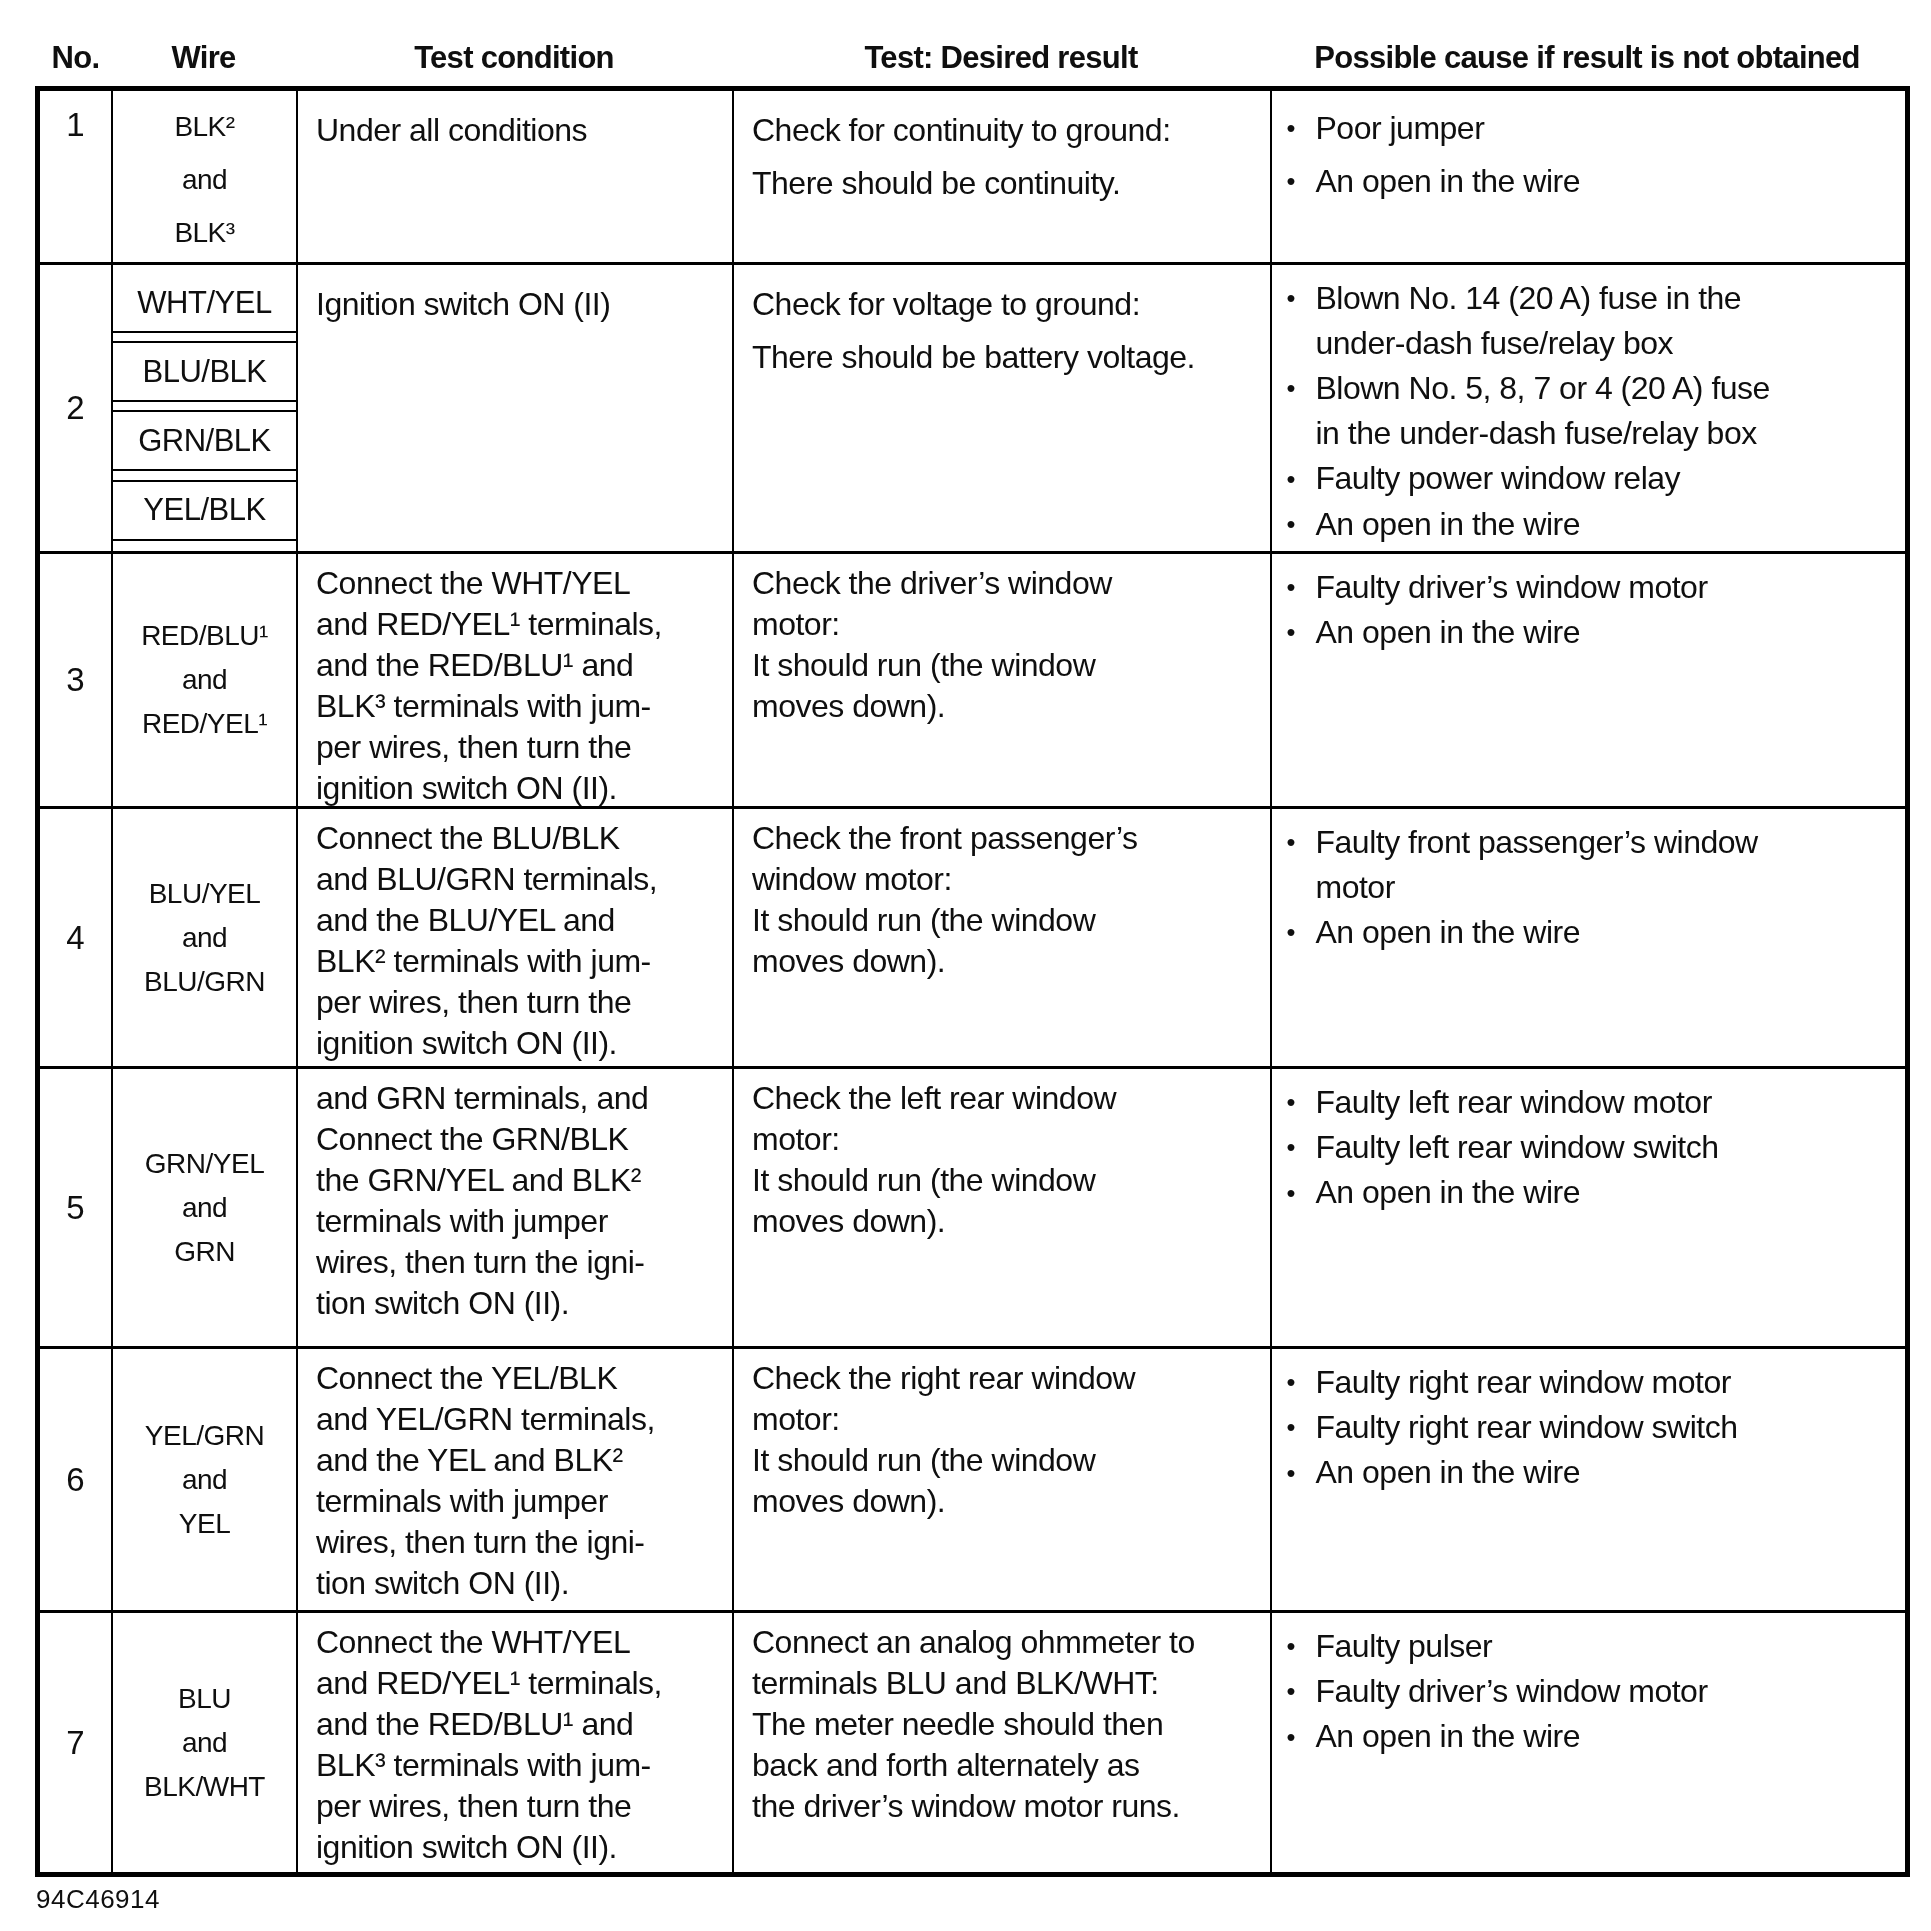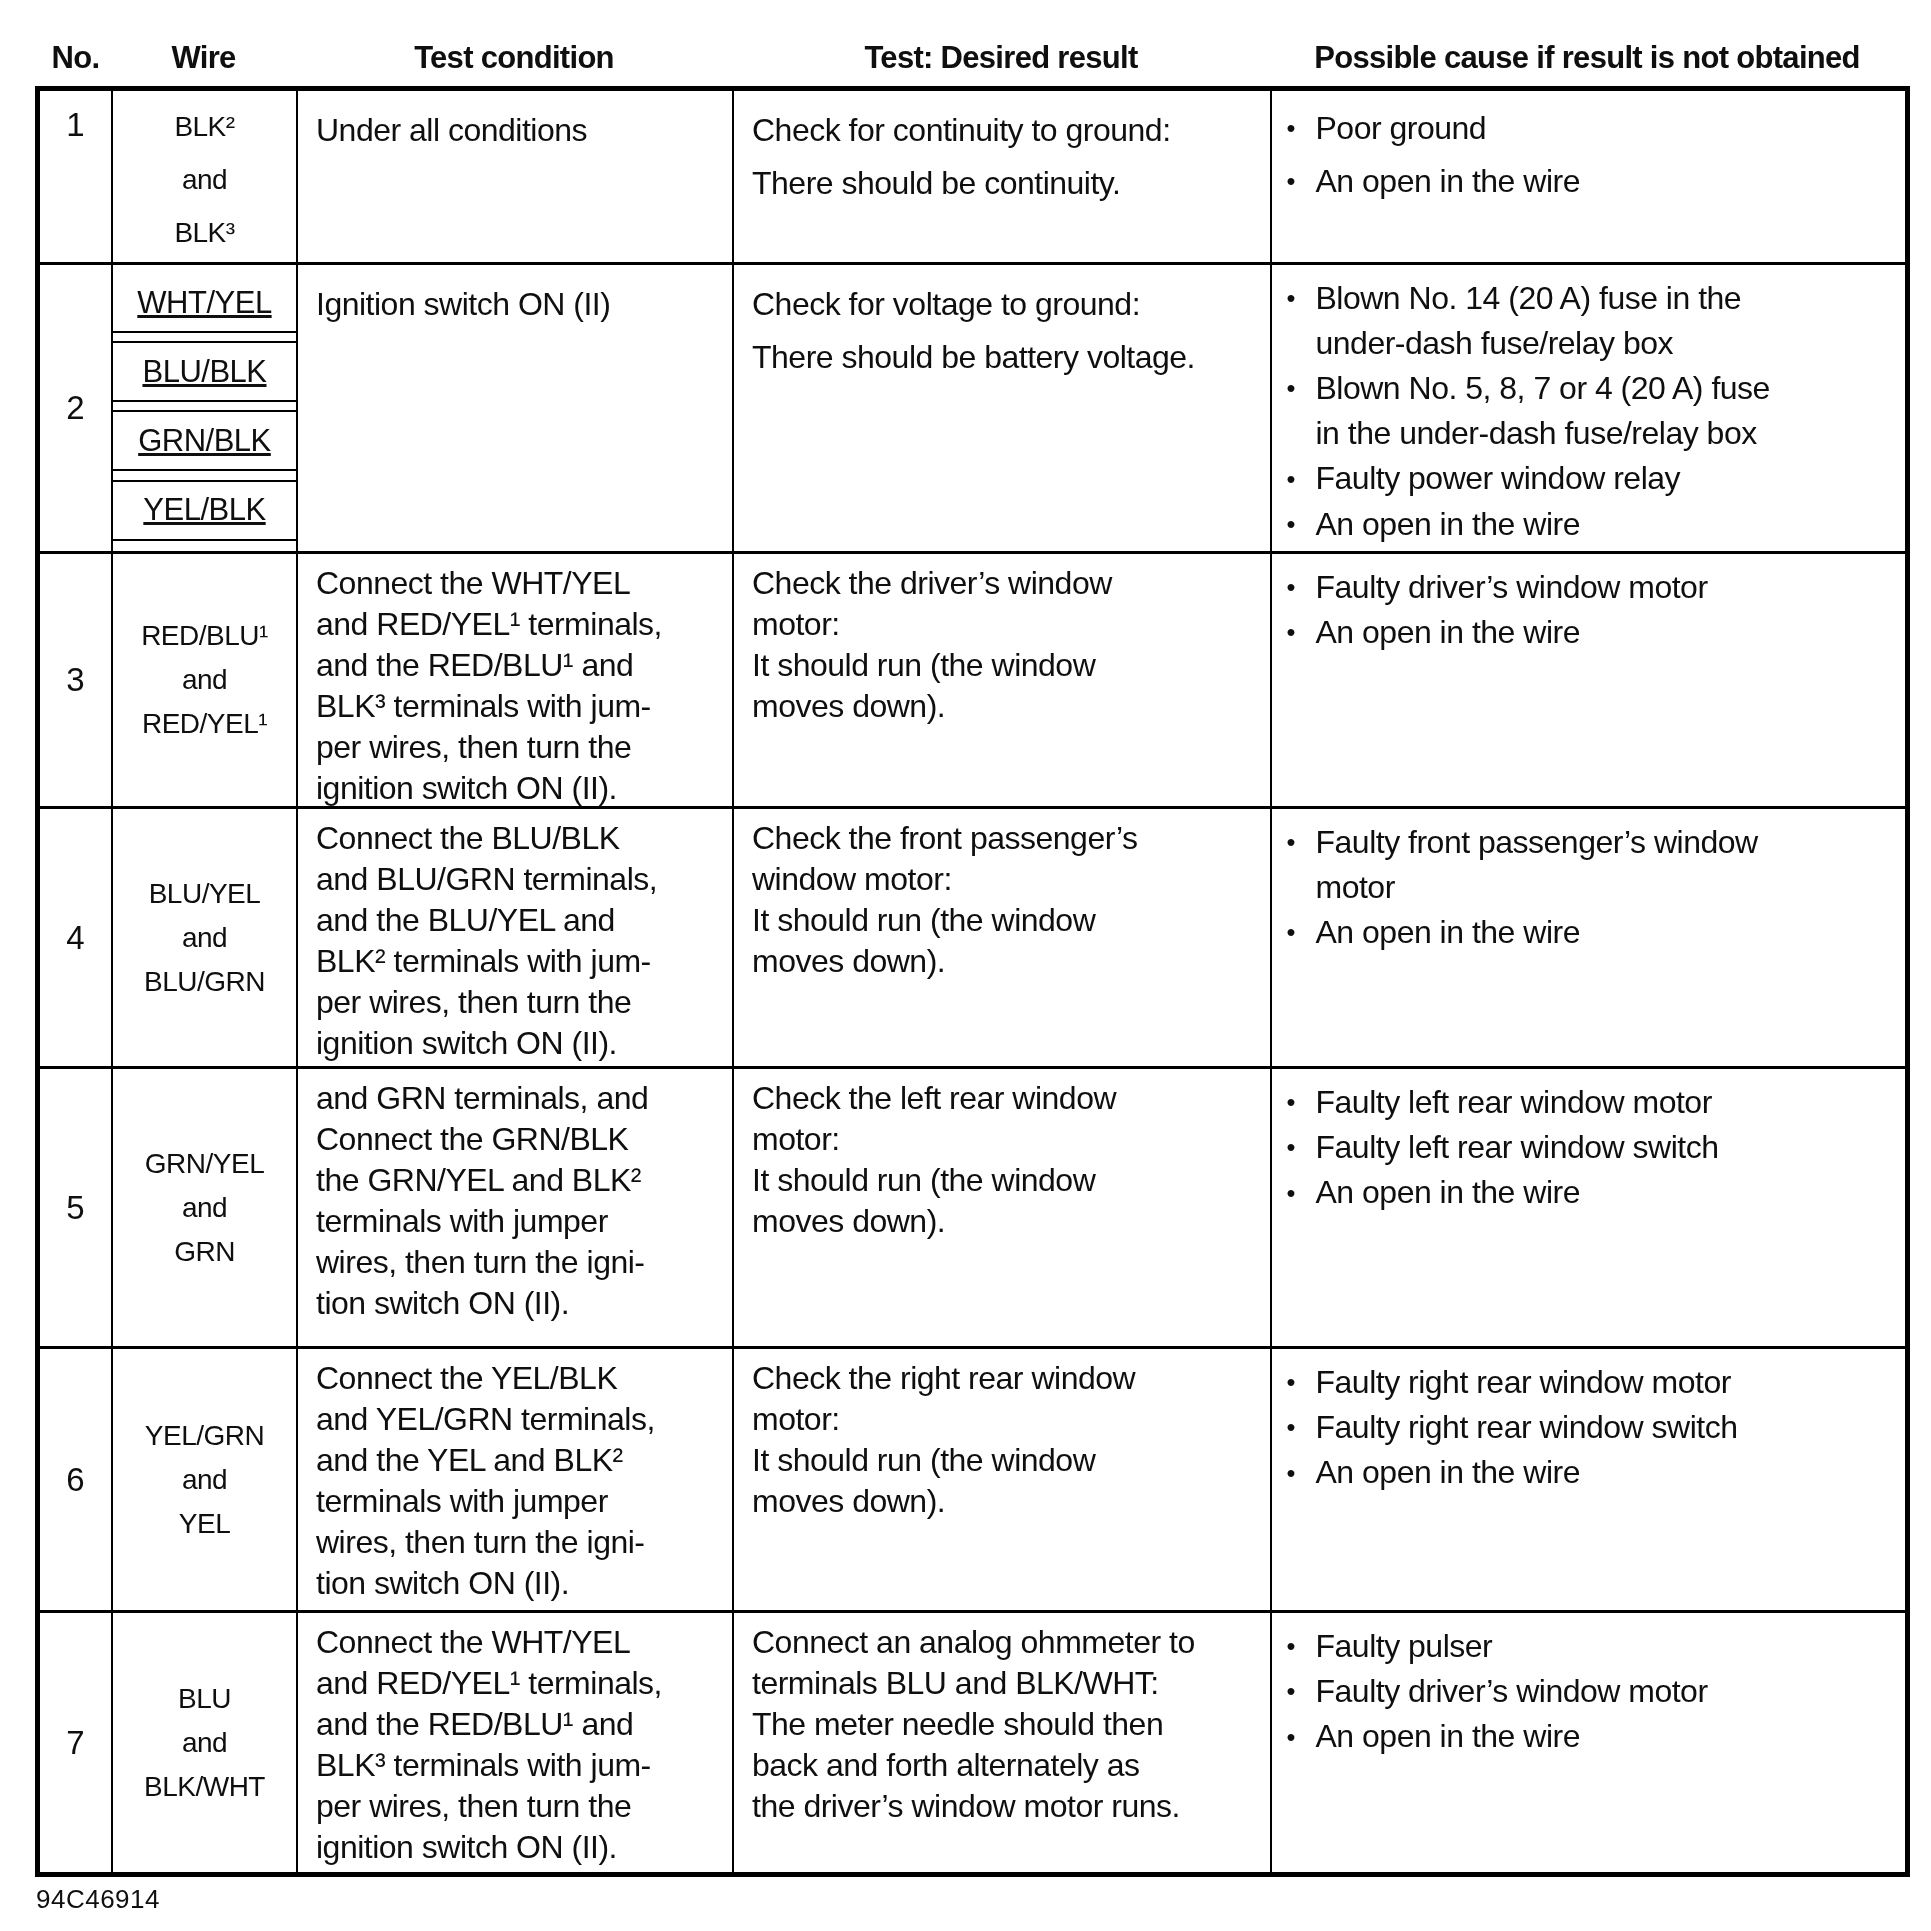--- a/index.html
+++ b/index.html
@@ -41,21 +41,21 @@
   
   .wire-cell{ display:flex; justify-content:center; align-items:center; text-align:center; }
   .wire-cell.row-0{ align-items:flex-start; padding-top:9px; }
   .wire-lines div{ font-size:28px; line-height:44px; letter-spacing:-0.5px; }
   .row-0 .wire-lines div{ line-height:53px; }
   .wire-cell.boxes{ display:block; padding-top:9px; }
   .wire-box{
     height:57px; margin:0 0 8.2px 0;
     border-top:2.7px solid #000; border-bottom:2.7px solid #000;
     display:flex; align-items:center; justify-content:center;
-    font-size:31px; letter-spacing:-0.5px;text-decoration:underline;
+    font-size:31px; letter-spacing:-0.5px;
   }
   .wire-box:first-child{ border-top:none; }
 
   
   .txt-cell{ padding:9px 11px 0 18px; }
   .lines div{ font-size:32px; line-height:41px; letter-spacing:-0.5px; white-space:nowrap; }
   .lines.airy div{ line-height:53px; }
   .txt-cell.airy{ padding-top:12.7px; }
 
   
@@ -100,21 +100,21 @@
         <div>Under all conditions</div>
       </div>
     </div>
     <div class="cell col-3 row-0 txt-cell airy">
       <div class="lines airy">
         <div>Check for continuity to ground:</div>
         <div>There should be continuity.</div>
       </div>
     </div>
     <div class="cell col-4 row-0 cause-cell airy">
-      <div class="cause-line first"><span class="bullet">•</span><span class="cause-text">Poor ground</span></div>
+      <div class="cause-line first"><span class="bullet">•</span><span class="cause-text">Poor jumper</span></div>
       <div class="cause-line first"><span class="bullet">•</span><span class="cause-text">An open in the wire</span></div>
     </div>
     <div class="cell col-0 row-1 no-cell">
       <div class="no-num">2</div>
     </div>
     <div class="cell col-1 row-1 wire-cell boxes">
       <div class="wire-box">WHT/YEL</div>
       <div class="wire-box">BLU/BLK</div>
       <div class="wire-box">GRN/BLK</div>
       <div class="wire-box">YEL/BLK</div>

